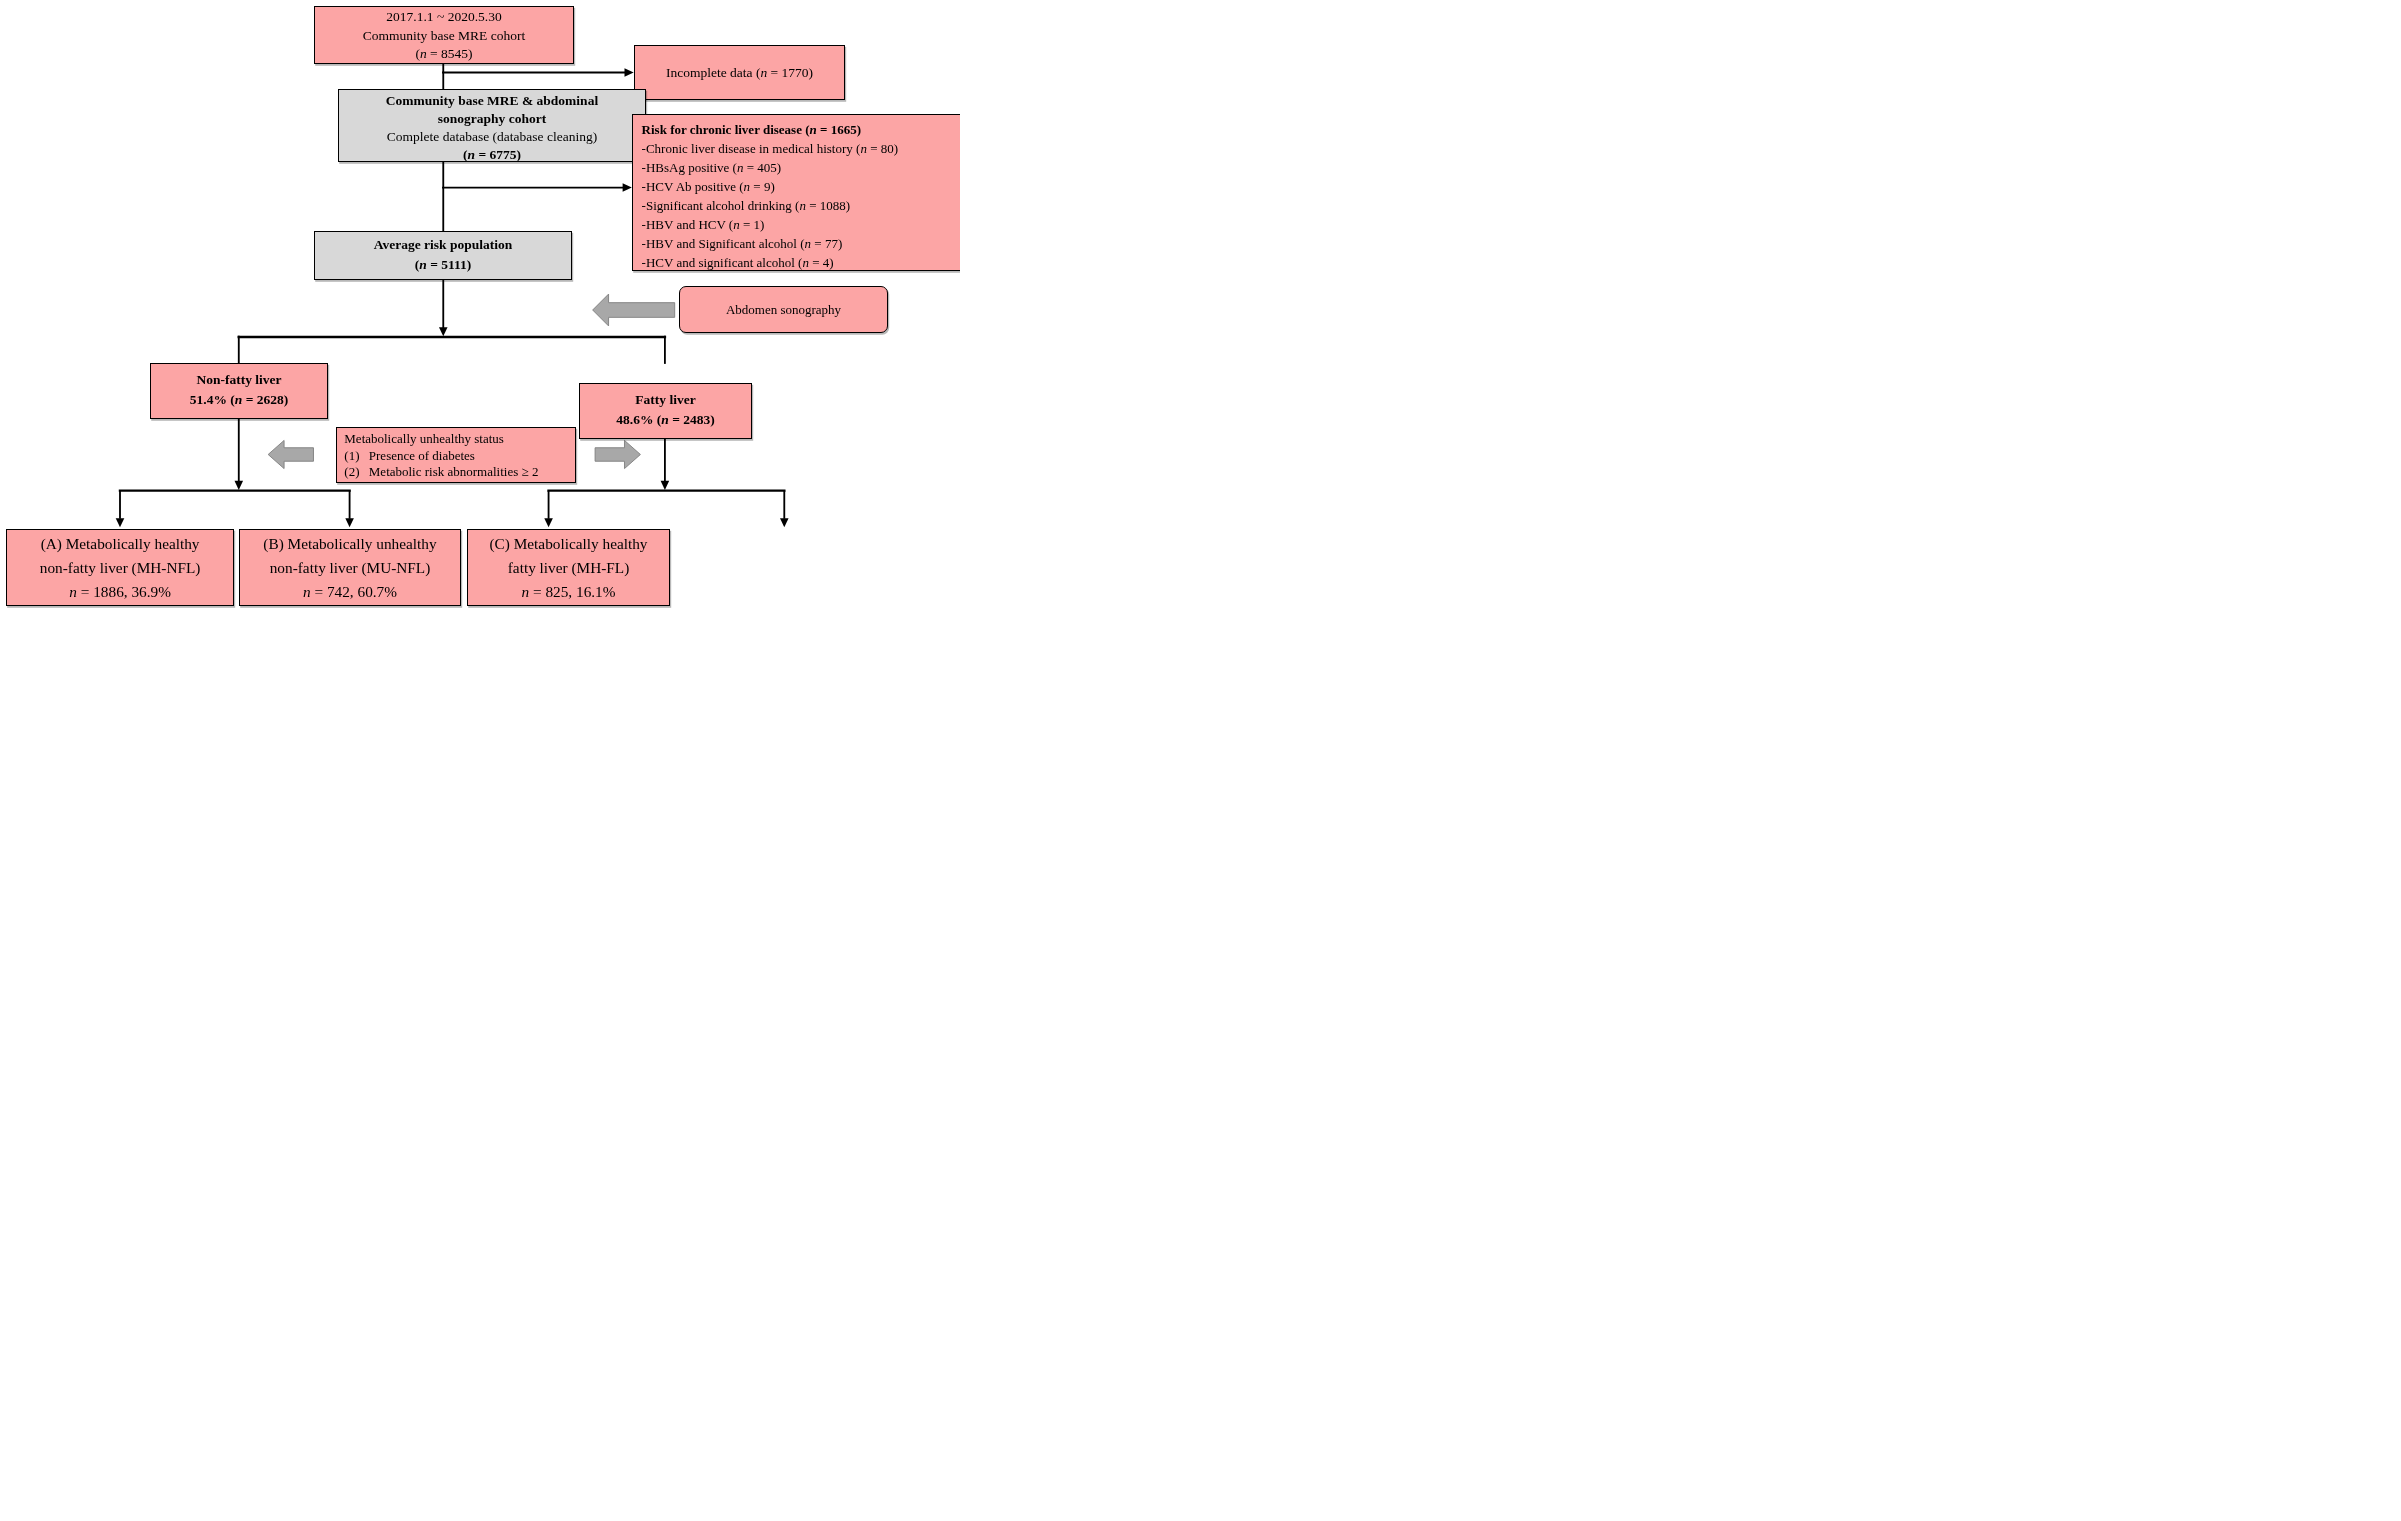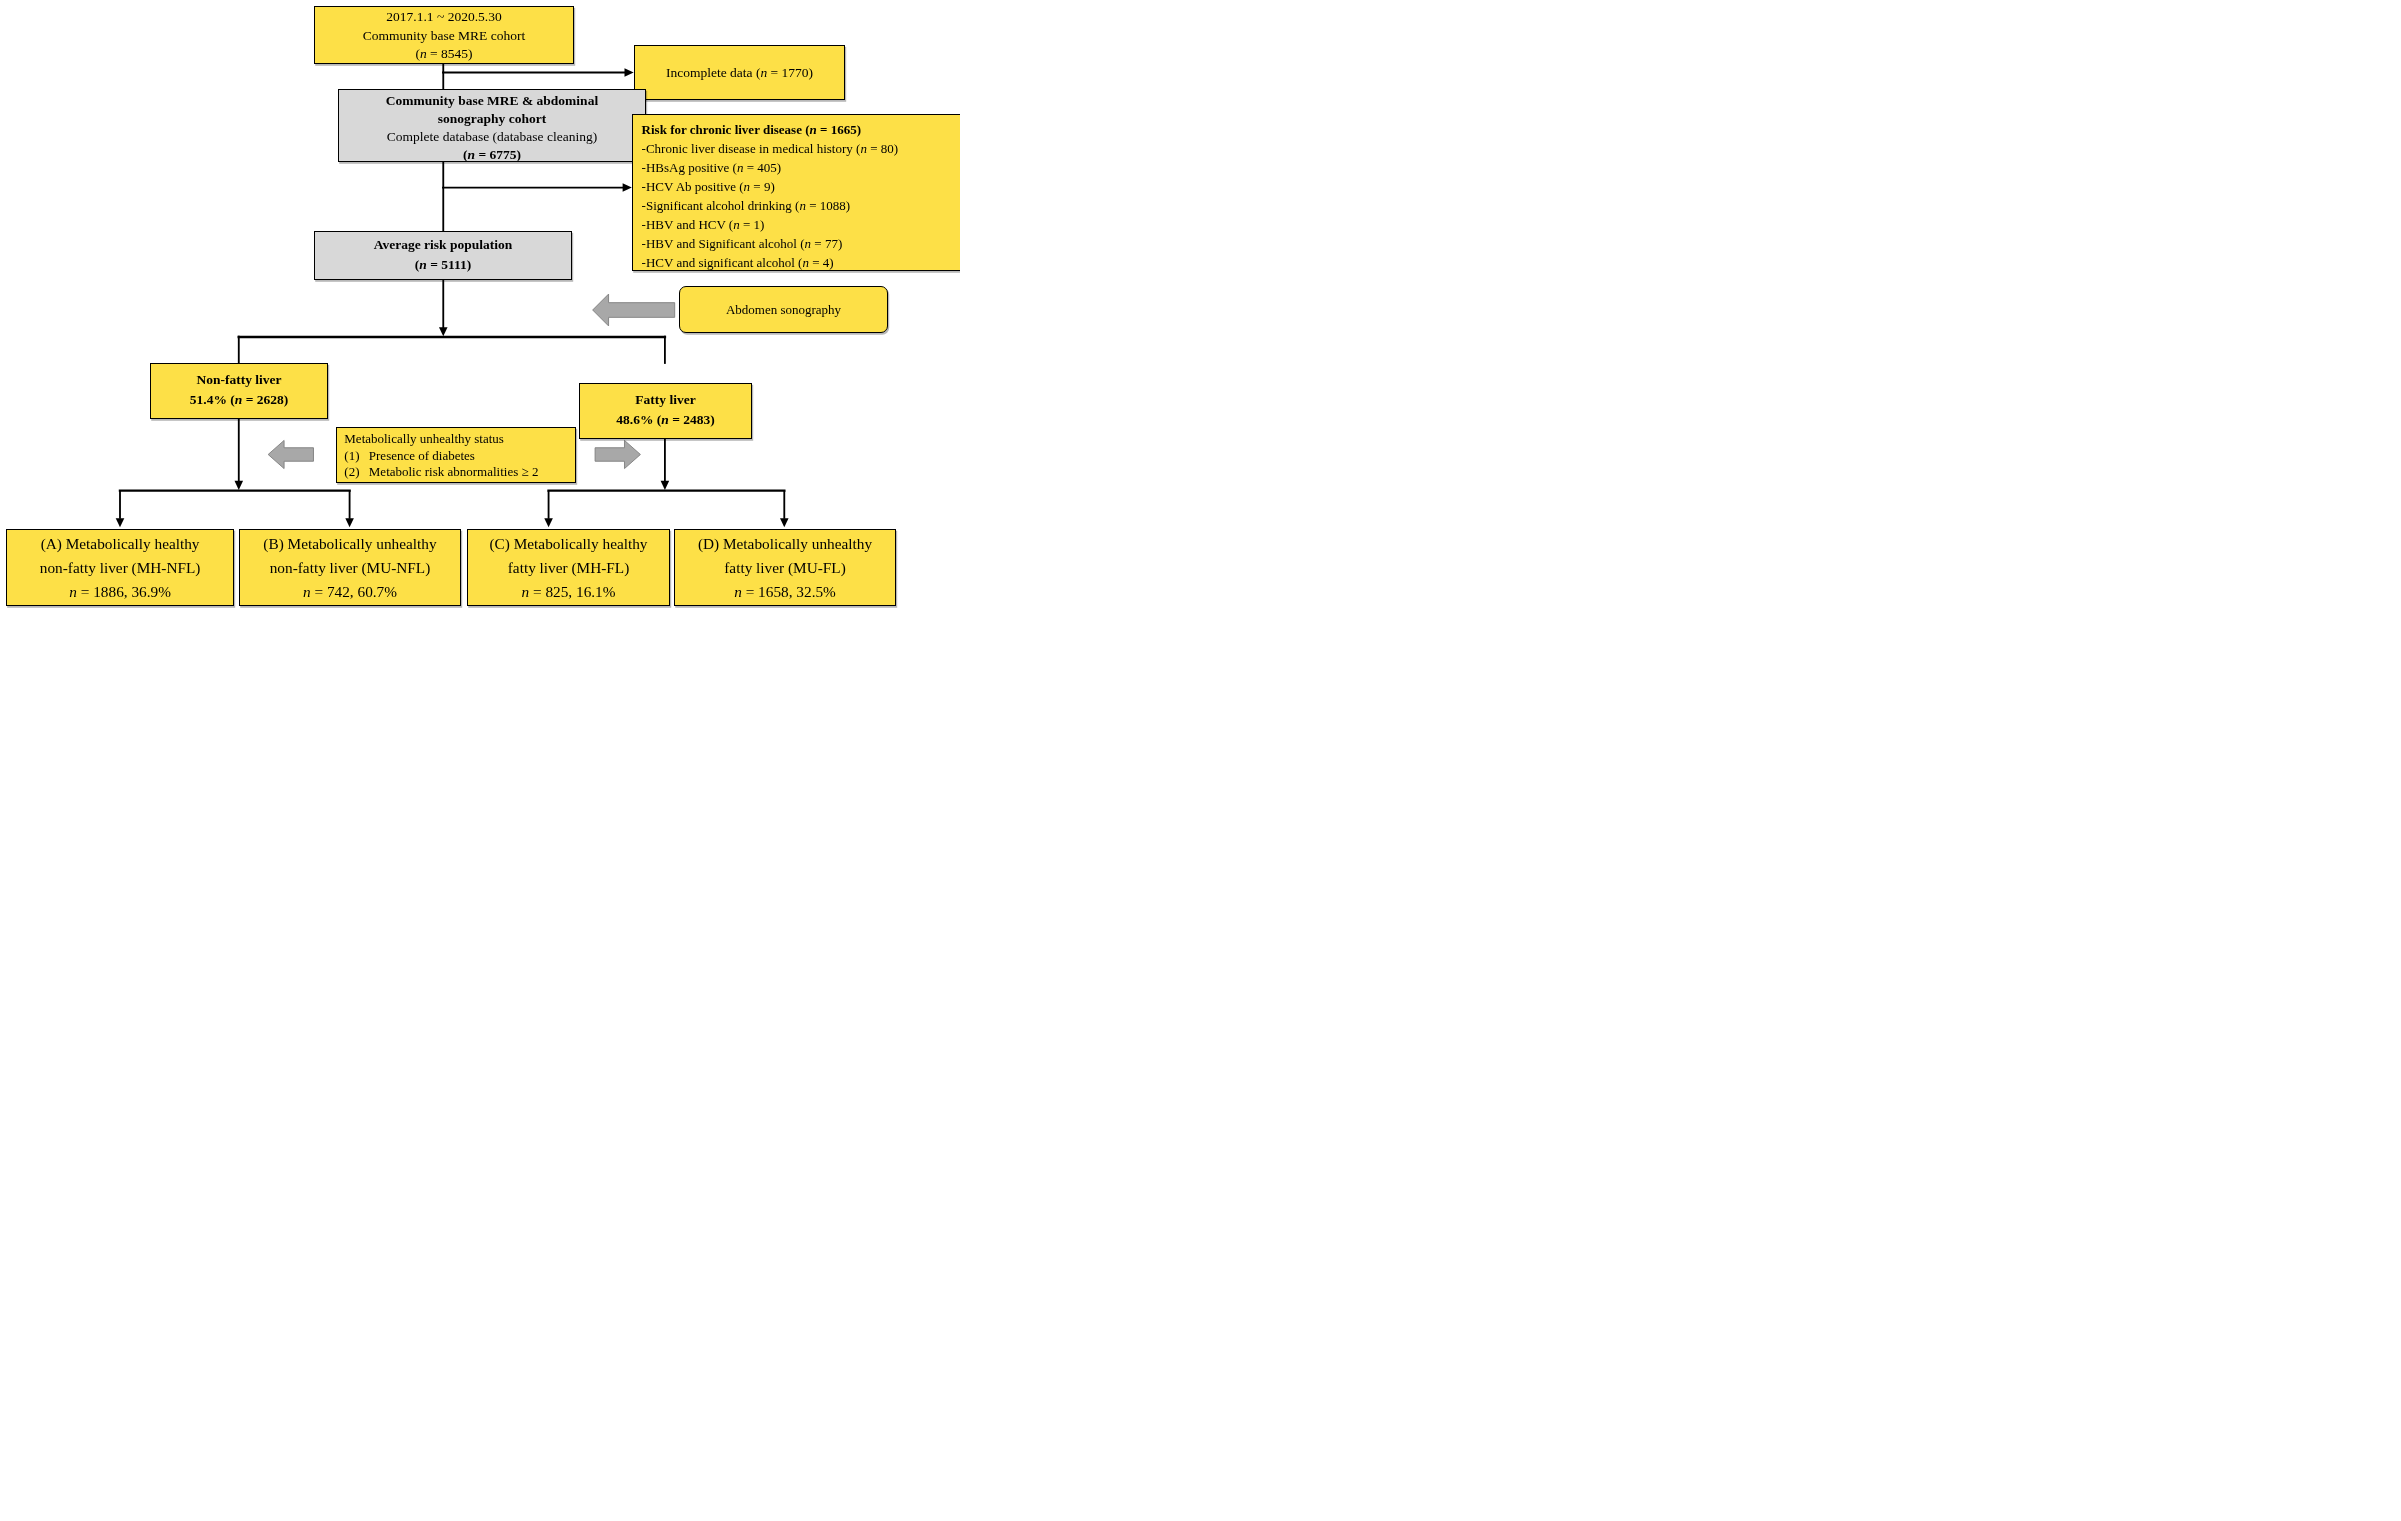--- a/index.html
+++ b/index.html
@@ -19,21 +19,21 @@
   #connector-layer {
     position: absolute;
     left: 0; top: 0;
     width: 960px; height: 609px;
     pointer-events: none;
   }
   .box {
     position: absolute;
     box-sizing: border-box;
     border: 1.8px solid #000;
-    background: #fde047;
+    background: #fca5a5;
     text-align: center;
     box-shadow: 1.2px 1.8px 0 rgba(0,0,0,0.28);
   }
   .box.gray { background: #d8d8d8; }
   .iv { font-style: italic; }
   .line { display: block; }
 
   #box-cohort      { left: 314px;  top: 6.1px;  width: 260px; height: 58px;  font-size: 13.5px; line-height: 18.4px; padding-top: 1.2px; }
   #box-incomplete  { left: 634px; top: 45px;  width: 211px; height: 55px;  font-size: 13.5px; display: flex; align-items: center; justify-content: center; }
   #box-mre-sono    { left: 314px;  top: 89px; width: 308px; height: 73px; font-size: 13.5px; line-height: 18px; padding-top: 2px; margin-left: 24px; }
@@ -202,22 +202,15 @@
   </div>
 
   <div class="box outcome" id="box-c">
     <span class="line">(C) Metabolically healthy</span>
     <span class="line">fatty liver (MH-FL)</span>
     <span class="line">
       <span></span><span class="iv">n</span><span> = 825, 16.1%</span>
     </span>
   </div>
 
-  <div class="box outcome" id="box-d">
-    <span class="line">(D) Metabolically unhealthy</span>
-    <span class="line">fatty liver (MU-FL)</span>
-    <span class="line">
-      <span></span><span class="iv">n</span><span> = 1658, 32.5%</span>
-    </span>
-  </div>
 
 </div>
 
 
 </body></html>

